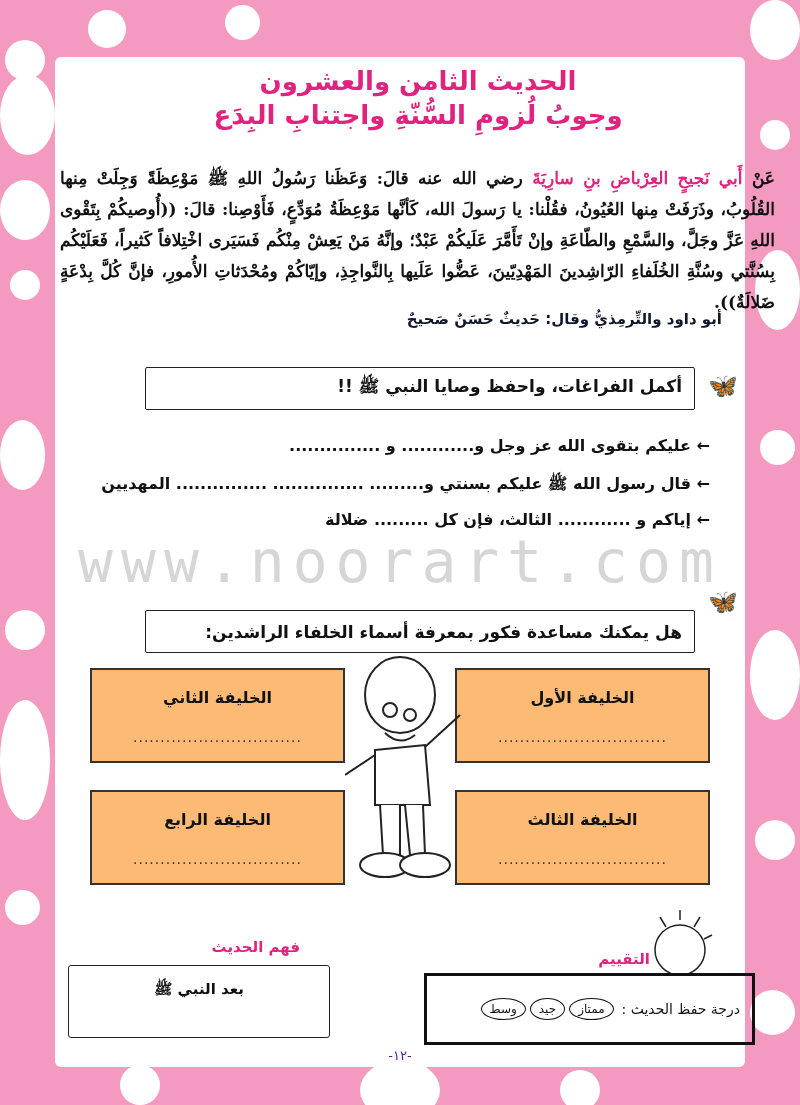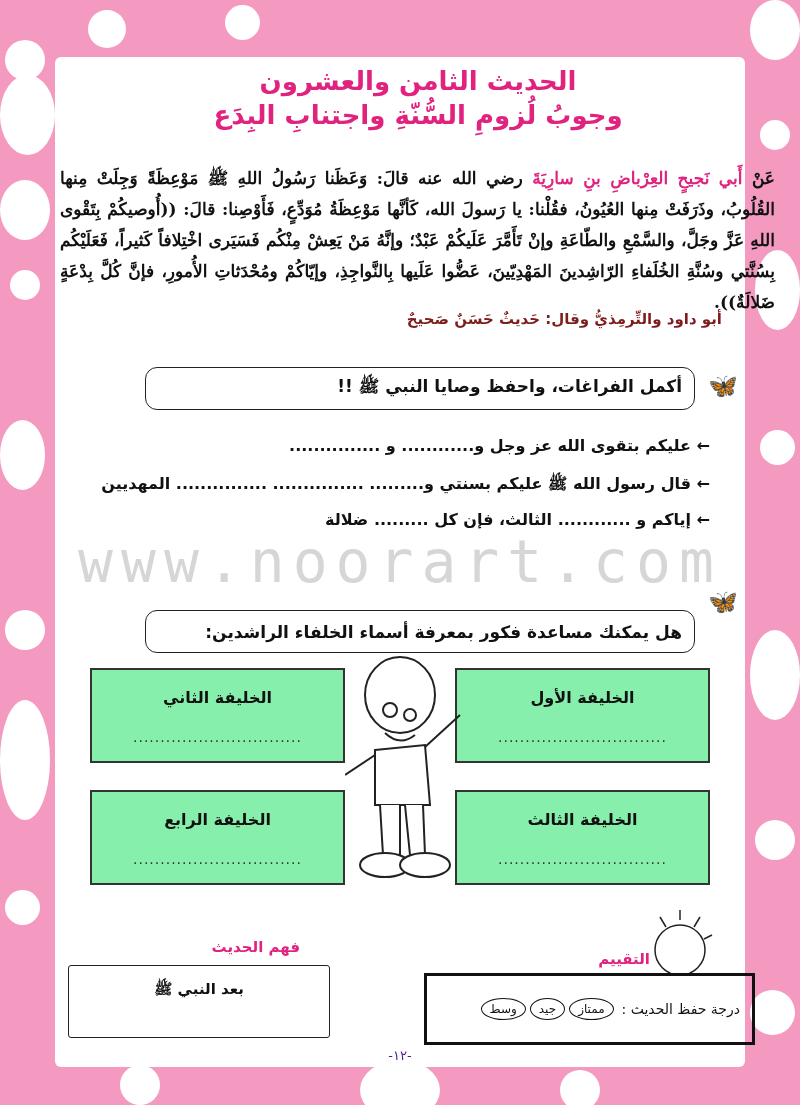--- a/index.html
+++ b/index.html
@@ -4,26 +4,26 @@
 <style>
   html,body{margin:0;padding:0;}
   body{width:800px;height:1105px;position:relative;overflow:hidden;background:#f49ac0;font-family:"DejaVu Sans",sans-serif;}
   .blob{position:absolute;background:#fff;border-radius:50%;}
   .page{position:absolute;left:55px;top:57px;width:690px;height:1010px;background:#fff;border-radius:6px;}
   .title{position:absolute;left:0;width:800px;text-align:center;color:#e0237f;font-weight:bold;font-family:"DejaVu Sans",sans-serif;direction:rtl;margin-left:18px;}
   .t1{top:66px;font-size:26px;}
   .t2{top:100px;font-size:26px;}
   .hadith{position:absolute;left:60px;top:143px;width:715px;direction:rtl;text-align:justify;font-size:17px;line-height:31px;color:#111;font-weight:bold;font-family:"DejaVu Serif",serif;margin-top:20px;}
   .hadith .pink{color:#e0237f;}
-  .source{position:absolute;right:78px;top:310px;direction:rtl;color:#7f1d1d;font-size:15px;font-weight:bold;text-align:center;}
+  .source{position:absolute;right:78px;top:310px;direction:rtl;color:#0f172a;font-size:15px;font-weight:bold;text-align:center;}
   .butterfly{position:absolute;font-size:24px;color:#111;}
-  .qbox{position:absolute;border:1.5px solid #222;border-radius:12px;background:#fff;direction:rtl;font-weight:bold;font-size:17px;color:#111;padding:12px 12px;box-sizing:border-box;display:flex;align-items:center;}
+  .qbox{position:absolute;border:1.5px solid #222;border-radius:2px;background:#fff;direction:rtl;font-weight:bold;font-size:17px;color:#111;padding:12px 12px;box-sizing:border-box;display:flex;align-items:center;}
   .fill-line{position:absolute;right:90px;direction:rtl;font-size:16px;font-weight:bold;color:#111;white-space:nowrap;}
   .watermark{position:absolute;left:0;top:528px;width:800px;text-align:center;font-family:"DejaVu Sans Mono",monospace;font-size:58px;color:rgba(180,180,180,0.55);letter-spacing:8px;}
-  .card{position:absolute;width:255px;height:95px;border:2px solid #333;background:#86efac;direction:rtl;text-align:center;box-sizing:border-box;}
+  .card{position:absolute;width:255px;height:95px;border:2px solid #333;background:#fdba74;direction:rtl;text-align:center;box-sizing:border-box;}
   .card .lbl{margin-top:18px;font-weight:bold;font-size:16px;color:#111;}
   .card .dots{margin-top:22px;font-size:14px;color:#333;letter-spacing:1px;}
   .boy{position:absolute;left:345px;top:655px;}
   .sub-title{position:absolute;direction:rtl;color:#e0237f;font-weight:bold;font-size:15px;}
   .defbox{position:absolute;left:68px;top:965px;width:262px;height:73px;border:1.5px solid #222;border-radius:3px;direction:rtl;text-align:center;font-size:15px;font-weight:bold;color:#111;box-sizing:border-box;padding-top:10px;line-height:27px;}
   .defbox .pink{color:#e0237f;}
   .ratebox{position:absolute;left:424px;top:973px;width:331px;height:72px;border:3px solid #111;box-sizing:border-box;direction:rtl;display:flex;align-items:center;padding:0 12px;font-size:14px;color:#111;}
   .oval{border:1.5px solid #111;border-radius:50%;padding:3px 8px;margin-left:4px;font-size:12px;}
   .pagenum{position:absolute;left:0;width:800px;top:1048px;text-align:center;font-size:13px;color:#4c1d95;}
 </style>

